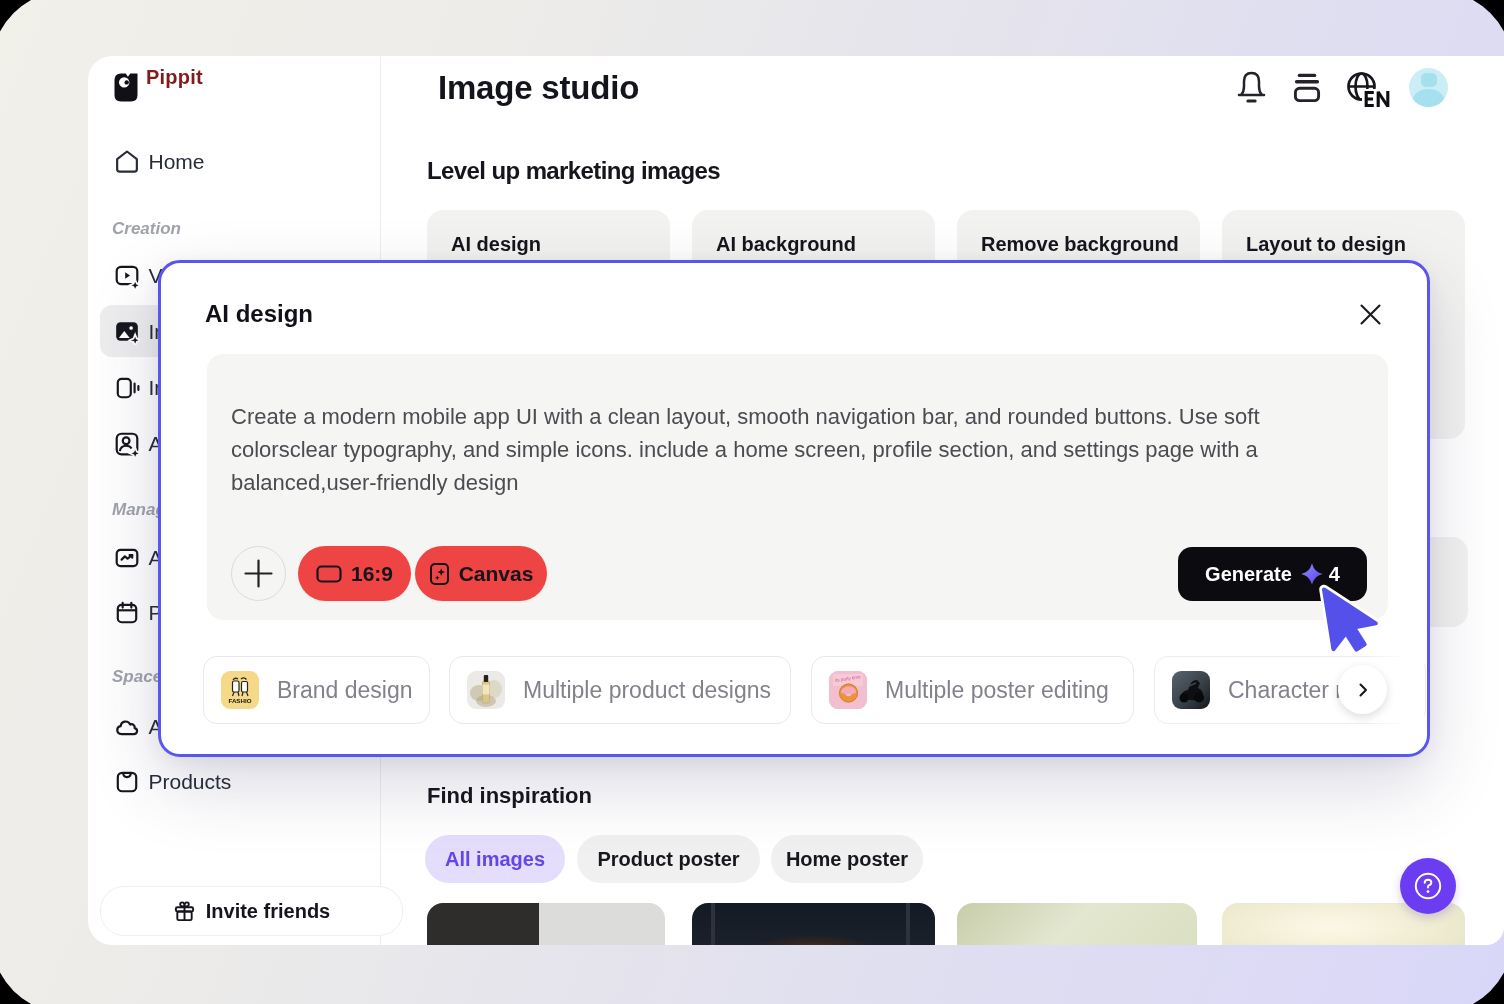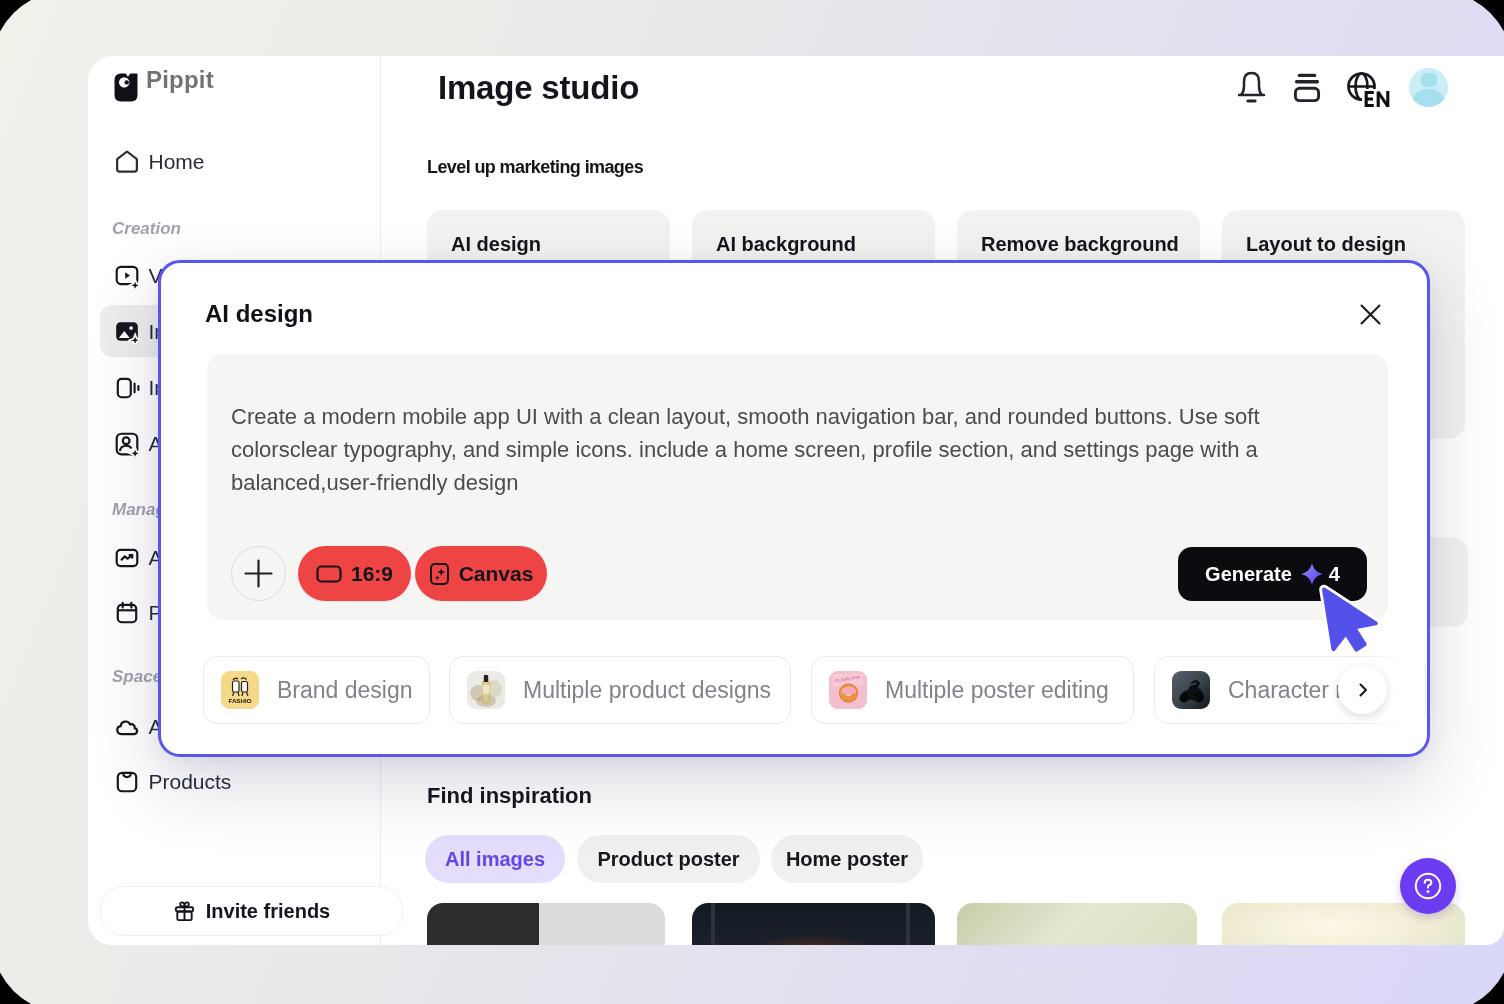--- a/index.html
+++ b/index.html
@@ -6,21 +6,21 @@
   html,body { width:1504px; height:1004px; background:#000; font-family:"Liberation Sans", sans-serif; }
   .screen { position:relative; width:1504px; height:1004px;
     background:linear-gradient(112deg,#f1f0e9 0%,#ecebe9 30%,#e2e1ee 60%,#d9d7f8 100%);
     overflow:hidden; }
   .corner { position:absolute; width:34px; height:34px; z-index:99; }
   .app { position:absolute; left:88px; top:56px; width:1416px; height:889px;
     background:#fff; border-radius:24px 0 18px 24px; overflow:hidden; }
   
   .side { position:absolute; left:0; top:0; width:293px; height:889px; border-right:1px solid #ededf0; }
   .logo { position:absolute; left:26px; top:17px; }
-  .logo-txt { position:absolute; left:58px; top:10px; font-size:24px; font-weight:700; color:#737373; letter-spacing:.2px; }
+  .logo-txt { position:absolute; left:58px; top:10px; font-size:20px; font-weight:700; color:#7f1d1d; letter-spacing:.2px; }
   .nav { position:absolute; left:26px; display:flex; align-items:center; gap:8.5px;
     font-size:21px; color:#272c38; }
   .nav .ic { width:26px; height:26px; flex:0 0 26px; }
   .sec { position:absolute; left:24px; font-size:17px; font-weight:600; color:#a0a3ab;font-style:italic; }
   .selpill { position:absolute; left:12px; top:249px; width:257px; height:52px; background:#ededee; border-radius:12px; }
   .invite { position:absolute; left:12px; top:830px; width:303px; height:50px; background:#fff;
     border:1px solid #efeff2; border-radius:24px; display:flex; align-items:center; justify-content:center;
     gap:10px; font-size:20px; font-weight:700; color:#15151d; }
   
   .h1 { position:absolute; left:350px; top:13px; font-size:33px; font-weight:700; color:#14141d; letter-spacing:-0.2px; }
@@ -150,21 +150,21 @@
               <path d="M25.8 4 V20"></path>
               <path d="M16.2 5 L25.8 19.5"></path>
             </g>
           </svg>
       </div>
       <div style="position:absolute;left:1321px;top:12px;width:39px;height:39px;border-radius:50%;background:#cbedf5;overflow:hidden;">
         <div style="position:absolute;left:12px;top:5px;width:16px;height:14px;border-radius:5px;background:#a5e0ee;"></div>
         <div style="position:absolute;left:4px;top:21px;width:31px;height:22px;border-radius:50% 50% 0 0;background:#a5e0ee;"></div>
       </div>
     </div>
-    <div class="h2" style="left:339px; top:101px; font-size:18px; letter-spacing:-0.6px;">Level up marketing images</div>
+    <div class="h2" style="left:339px; top:101px; font-size:24px; letter-spacing:-0.6px;">Level up marketing images</div>
     <div class="card" style="left:339px;">AI design</div>
     <div class="card" style="left:604px;">AI background</div>
     <div class="card" style="left:869px;">Remove background</div>
     <div class="card" style="left:1134px;">Layout to design</div>
     <div class="block2"></div>
     <div class="h2" style="left:339px; top:727px; font-size:22px;">Find inspiration</div>
     <div class="tab" style="left:337px; width:140px; background:#e4ddfb; color:#6246ea;">All images</div>
     <div class="tab" style="left:489px; width:183px;">Product poster</div>
     <div class="tab" style="left:683px; width:152px;">Home poster</div>
     <div class="bcard" style="left:339px; width:238px; background:linear-gradient(90deg,#2f2d2b 0 47%,#dcdcda 47%);"></div>

